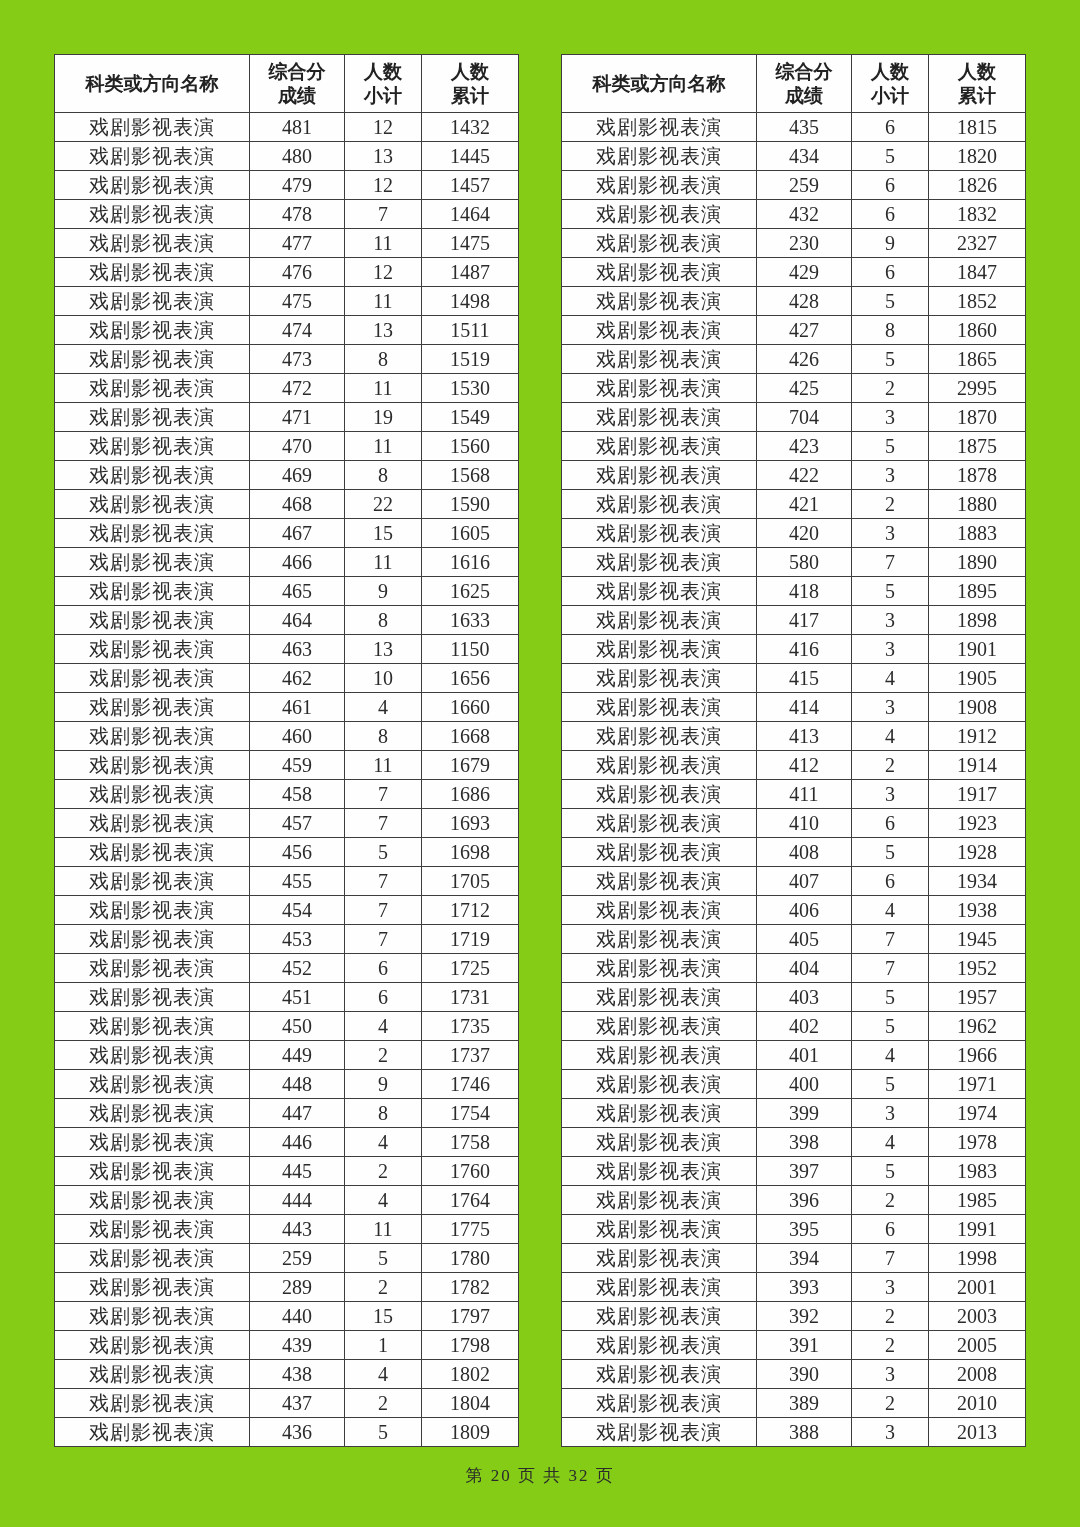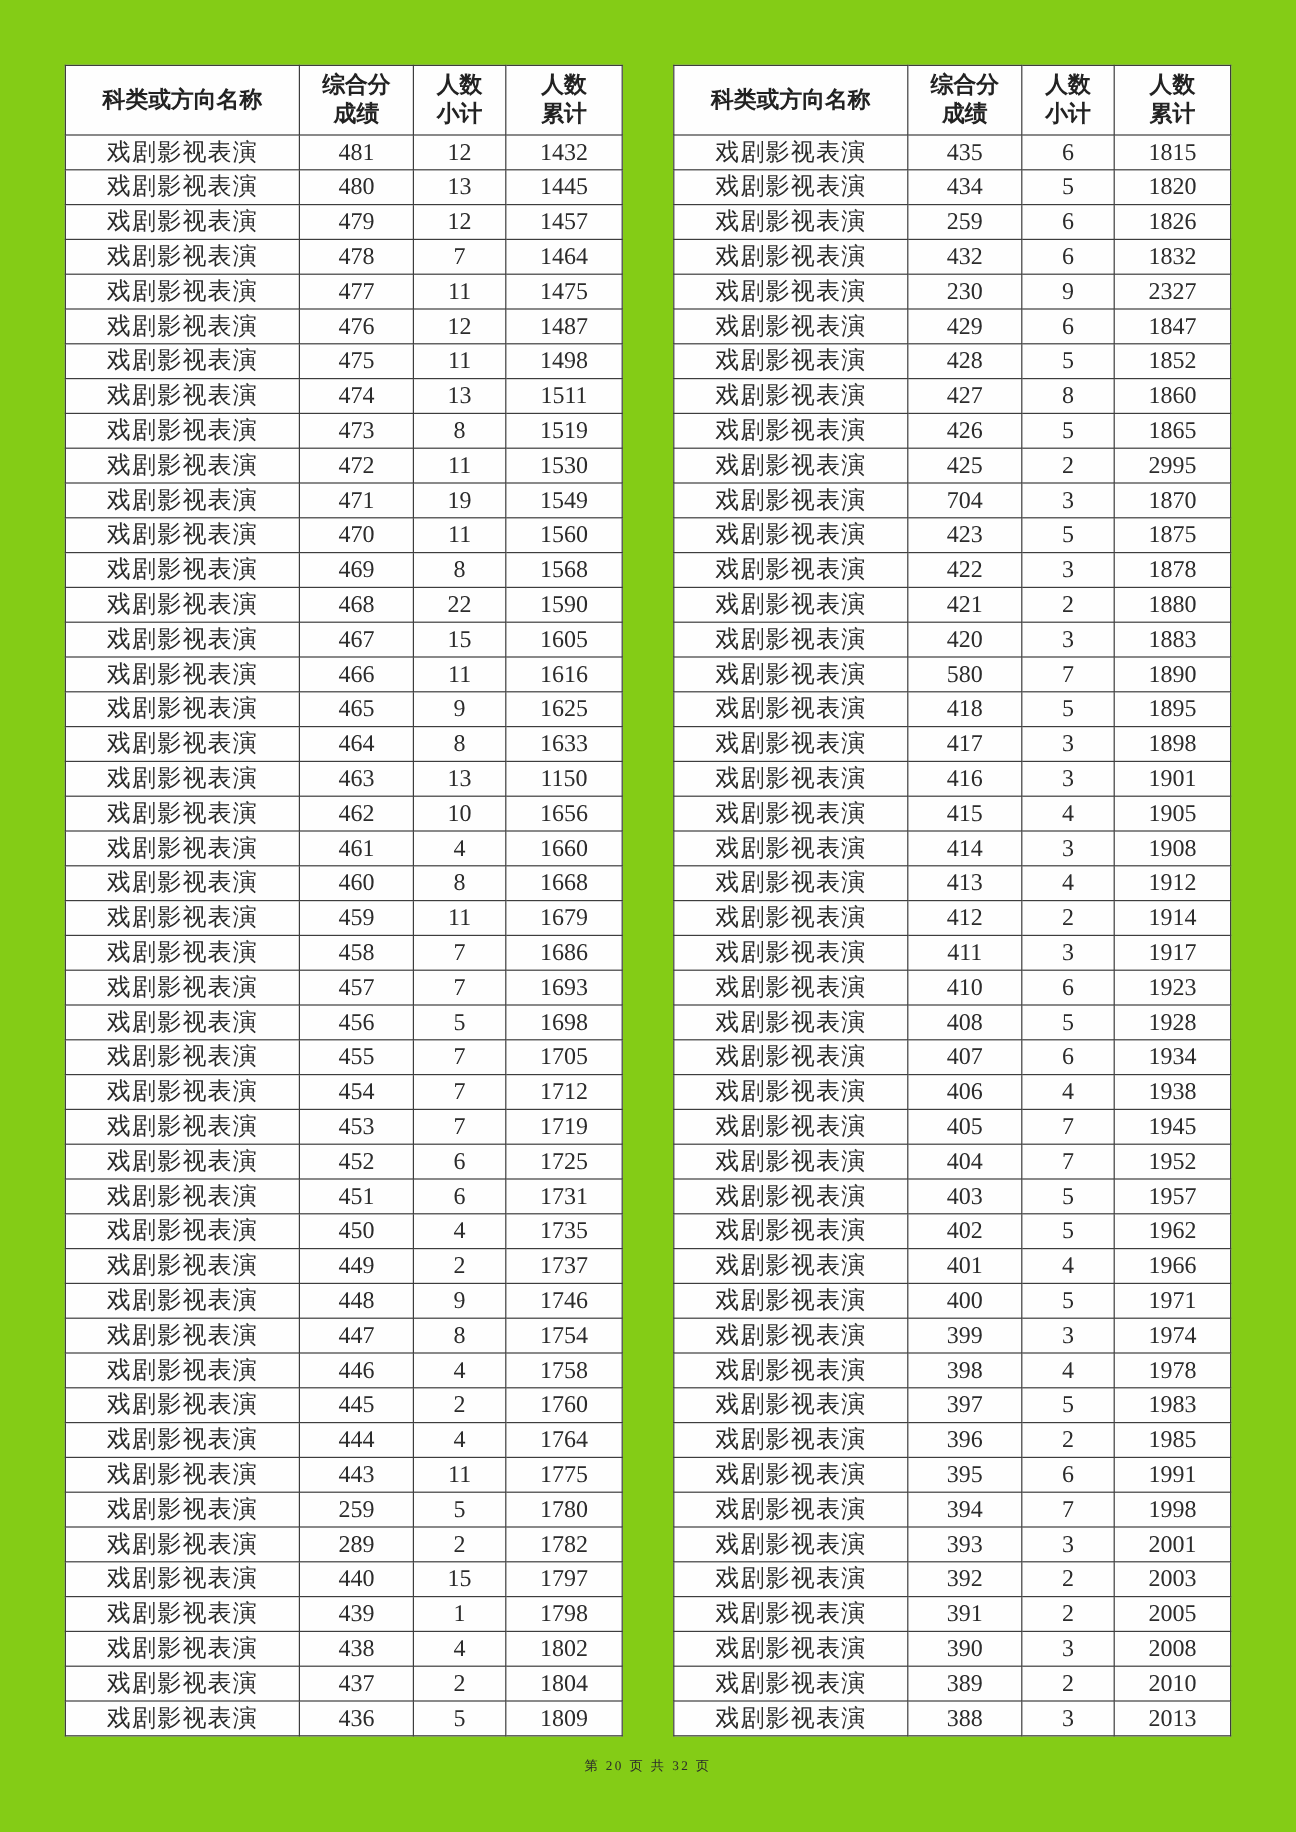--- a/index.html
+++ b/index.html
@@ -55,21 +55,21 @@
   table.score-table td.cat {
     letter-spacing: 1px;
   }
   .hline { display: block; }
   .footer {
     position: absolute;
     top: 1464px;
     left: 0;
     width: 100%;
     text-align: center;
-    font-size: 11px;
+    font-size: 17px;
     color: #2b2b2b;
     letter-spacing: 2px;
   }
 </style>
 </head>
 <body>
 
 <div class="page">
 
   <div class="tables-wrap">

